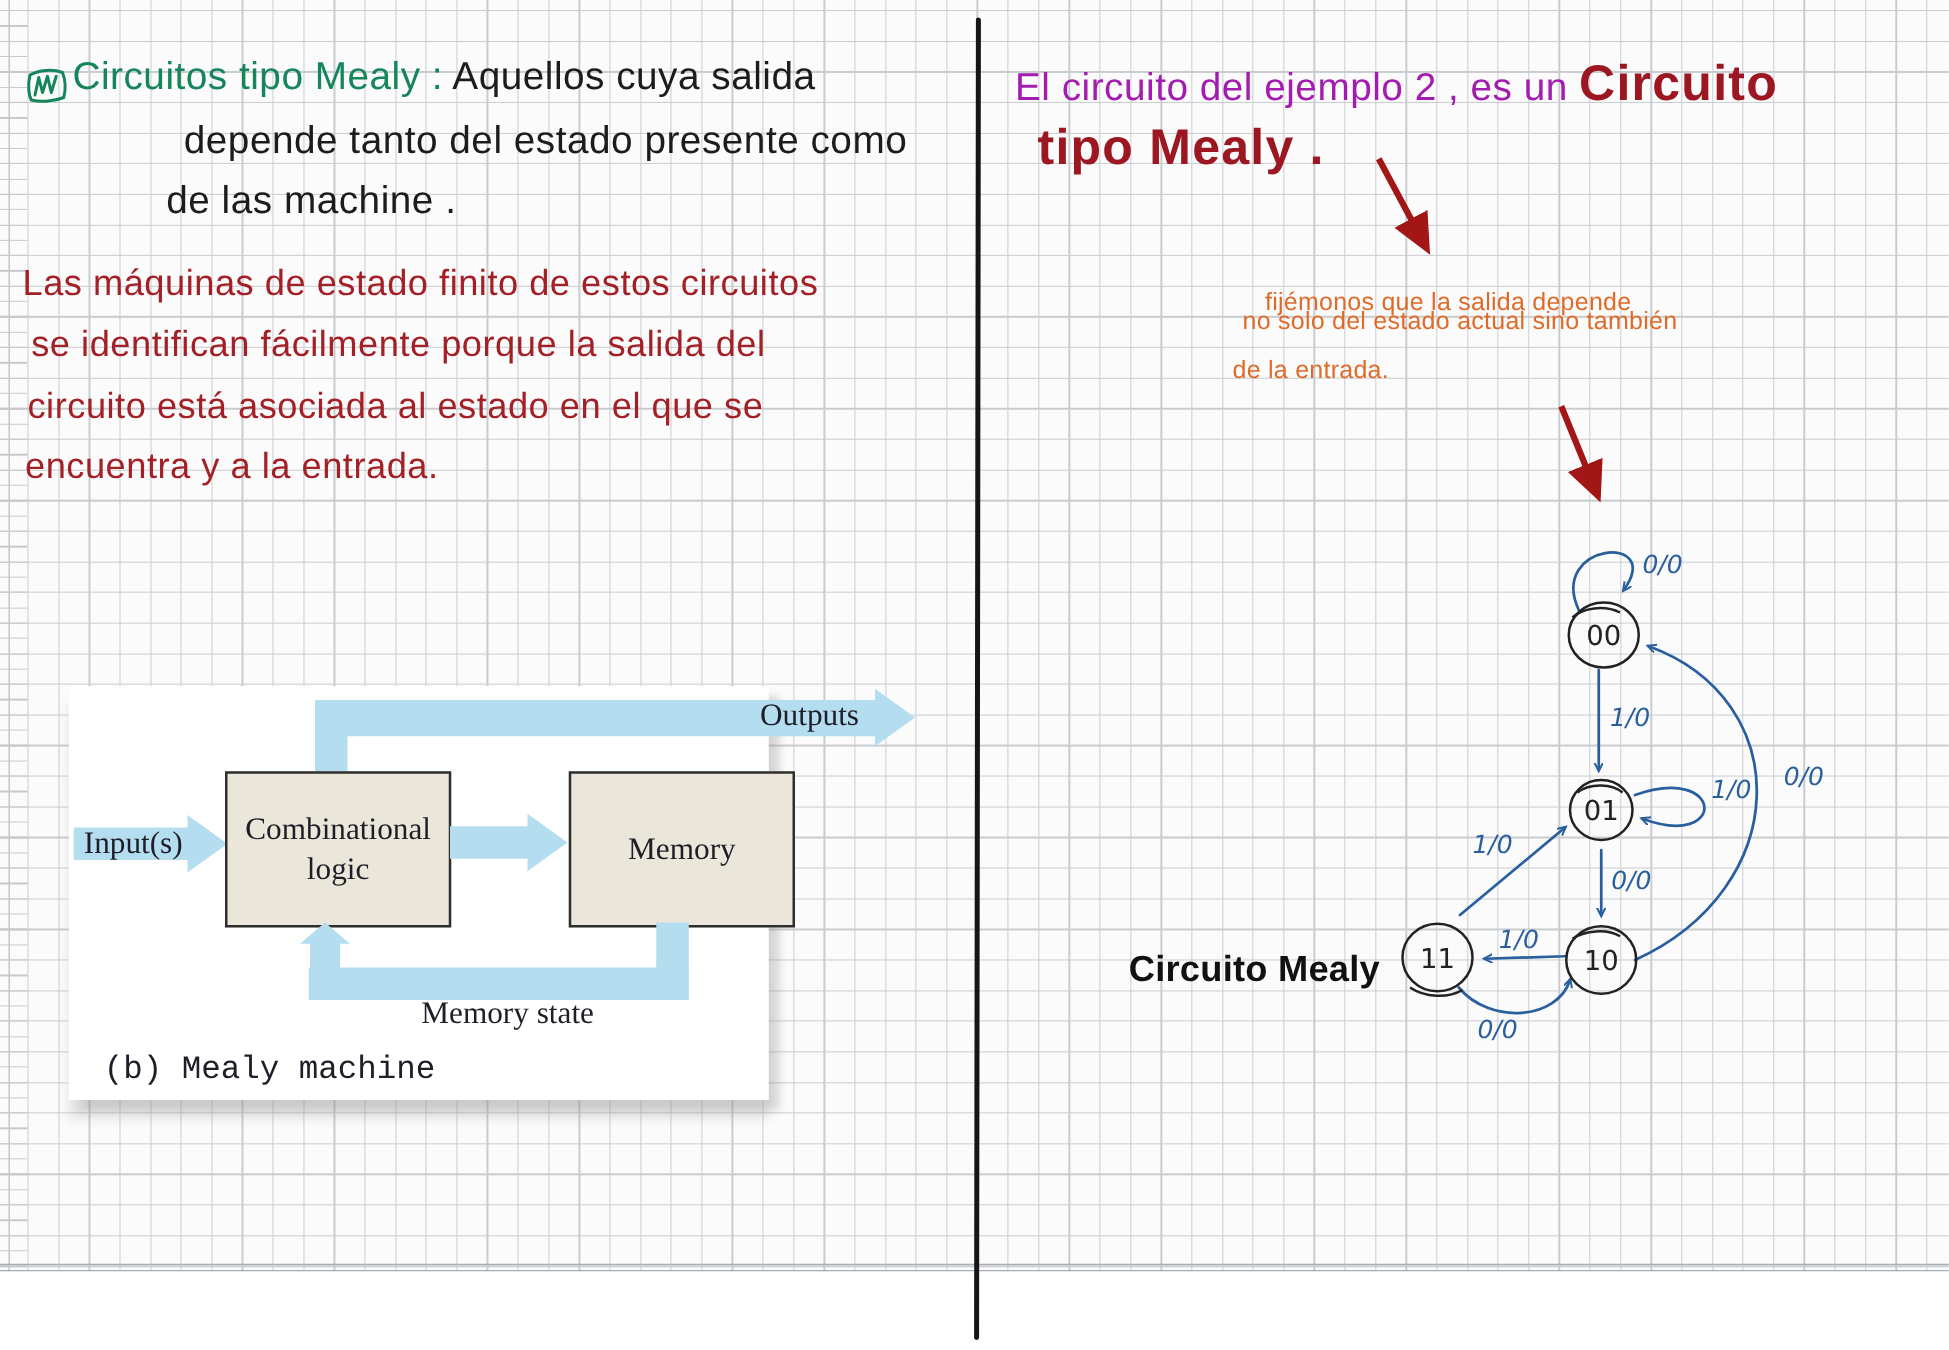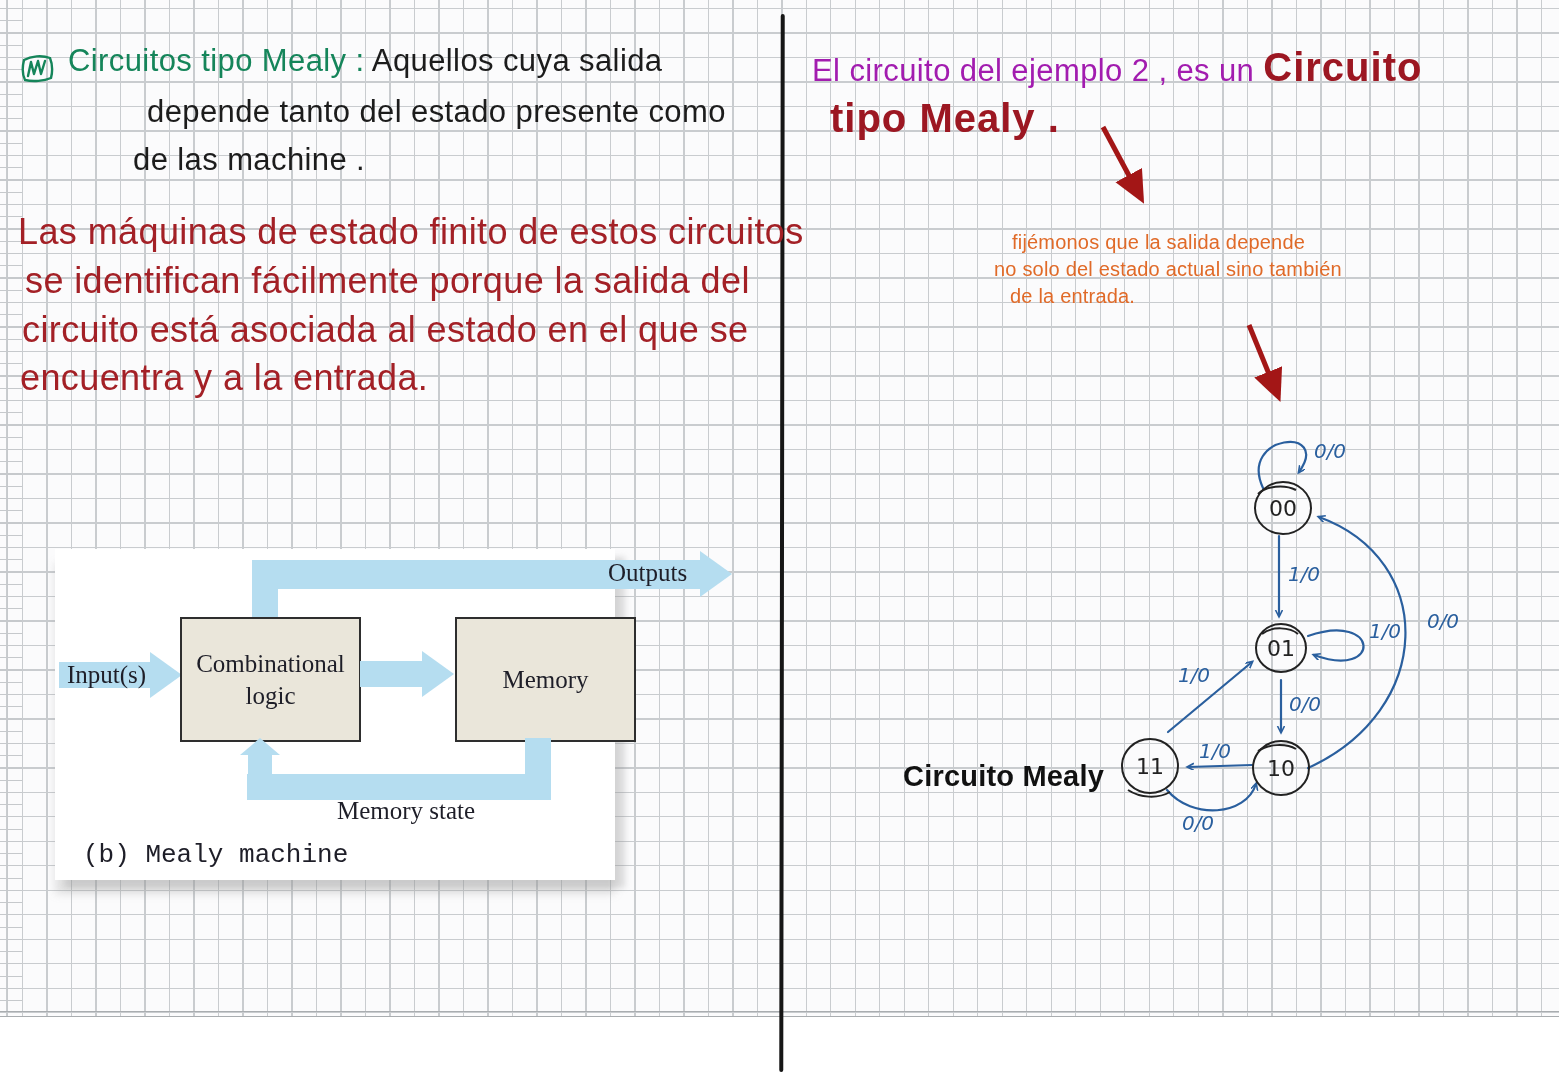--- a/index.html
+++ b/index.html
@@ -30,21 +30,21 @@
   .divider{position:absolute;left:780px;top:14px;width:4px;height:1058px;background:#161616;border-radius:2px;transform:rotate(0.08deg);}
   
   .hand{position:absolute;white-space:nowrap;letter-spacing:.4px;line-height:1.1;}
   .ink-green{color:#15855a;}
   .ink-black{color:#1c1c1c;}
   .ink-red{color:#a32026;}
   .ink-darkred{color:#9c1722;}
   .ink-blue{color:#a21caf;}
   .ink-orange{color:#e06a28;}
   .t31{font-size:31px;}
-  .t29{font-size:36px;text-align:center;}
+  .t29{font-size:29px;text-align:center;}
   .t20{font-size:20px;letter-spacing:.2px;}
   .big-red{font-size:40px;font-weight:600;letter-spacing:1px;}
   .mealy-caption{position:absolute;left:903px;top:760px;font-size:29px;font-weight:700;color:#111;letter-spacing:.2px;}
   
   .figure{
     position:absolute;left:55px;top:549px;width:560px;height:331px;background:#ffffff;
     box-shadow:10px 8px 6px rgba(150,150,150,.30),0 14px 8px rgba(150,150,150,.25);
     font-family:"Liberation Serif",serif;color:#1e1e28;
   }
   .fg{position:absolute;}
@@ -68,21 +68,21 @@
   <div class="margin-vline"></div>
   <div class="grid-endline a"></div>
   <div class="grid-endline b"></div>
   <div class="divider"></div>
 
   <svg class="annot" style="left:20px;top:52px;" width="36" height="34" viewBox="0 0 36 34">
     <path d="M4 8 C2 16,3 24,5 28 C13 30,24 29,31 26 C33 18,32 11,30 6 C22 3,11 4,4 8 Z" fill="none" stroke="#15855a" stroke-width="2.4" stroke-linecap="round"></path>
     <path d="M8 24 L11 10 L14 22 L18 9 L21 22 L25 9" fill="none" stroke="#15855a" stroke-width="2.4" stroke-linecap="round" stroke-linejoin="round"></path>
   </svg>
 
-  <div class="hand t31" style="left:68px;top:44px;">
+  <div class="hand t31" style="left:58px;top:44px;">
     <span class="ink-green">Circuitos tipo Mealy :</span>
     <span class="ink-black">Aquellos cuya salida</span>
   </div>
   <div class="hand t31 ink-black" style="left:122px;top:95px;padding-left:25px;">depende tanto del estado presente como</div>
   <div class="hand t31 ink-black" style="left:133px;top:143px;">de las machine .</div>
 
   <div class="hand t29 ink-red" style="left:18px;top:212px;">Las máquinas de estado finito de estos circuitos</div>
   <div class="hand t29 ink-red" style="left:25px;top:261px;">se identifican fácilmente porque la salida del</div>
   <div class="hand t29 ink-red" style="left:22px;top:310px;">circuito está asociada al estado en el que se</div>
   <div class="hand t29 ink-red" style="left:20px;top:358px;">encuentra y a la entrada.</div>
@@ -130,22 +130,22 @@
     <defs>
       <marker id="redhead" markerWidth="7" markerHeight="7" refX="5.2" refY="3" orient="auto" markerUnits="strokeWidth">
         <path d="M0,0 L6.5,3 L0,6 Z" fill="#a31616"></path>
       </marker>
     </defs>
     <line x1="1103" y1="127" x2="1141" y2="198" stroke="#a31616" stroke-width="5" marker-end="url(#redhead)"></line>
     <line x1="1249" y1="325" x2="1278" y2="396" stroke="#a31616" stroke-width="5" marker-end="url(#redhead)"></line>
   </svg>
 
   <div class="hand t20 ink-orange" style="left:1012px;top:231px;">fijémonos que la salida depende</div>
-  <div class="hand t20 ink-orange" style="left:994px;top:258px;">no solo del estado actual  sino también</div>
-  <div class="hand t20 ink-orange" style="left:986px;top:285px;margin-left:24px;">de la entrada.</div>
+  <div class="hand t20 ink-orange" style="left:994px;top:246px;">no solo del estado actual  sino también</div>
+  <div class="hand t20 ink-orange" style="left:986px;top:285px;">de la entrada.</div>
 
   <svg class="sd" width="479" height="470" viewBox="0 0 479 470">
     <defs>
       <marker id="bluehead" markerWidth="9" markerHeight="9" refX="6" refY="3.5" orient="auto" markerUnits="userSpaceOnUse">
         <path d="M0,0 L7,3.5 L0,7" fill="none" stroke="#2a5f9e" stroke-width="1.6"></path>
       </marker>
     </defs>
     <g stroke="#2a5f9e" stroke-width="2.2" fill="none" stroke-linecap="round">
       <path d="M 183,70 C 158,16 252,8 219,54" marker-end="url(#bluehead)"></path>
       <path d="M 199,118 L 199,198" marker-end="url(#bluehead)"></path>

